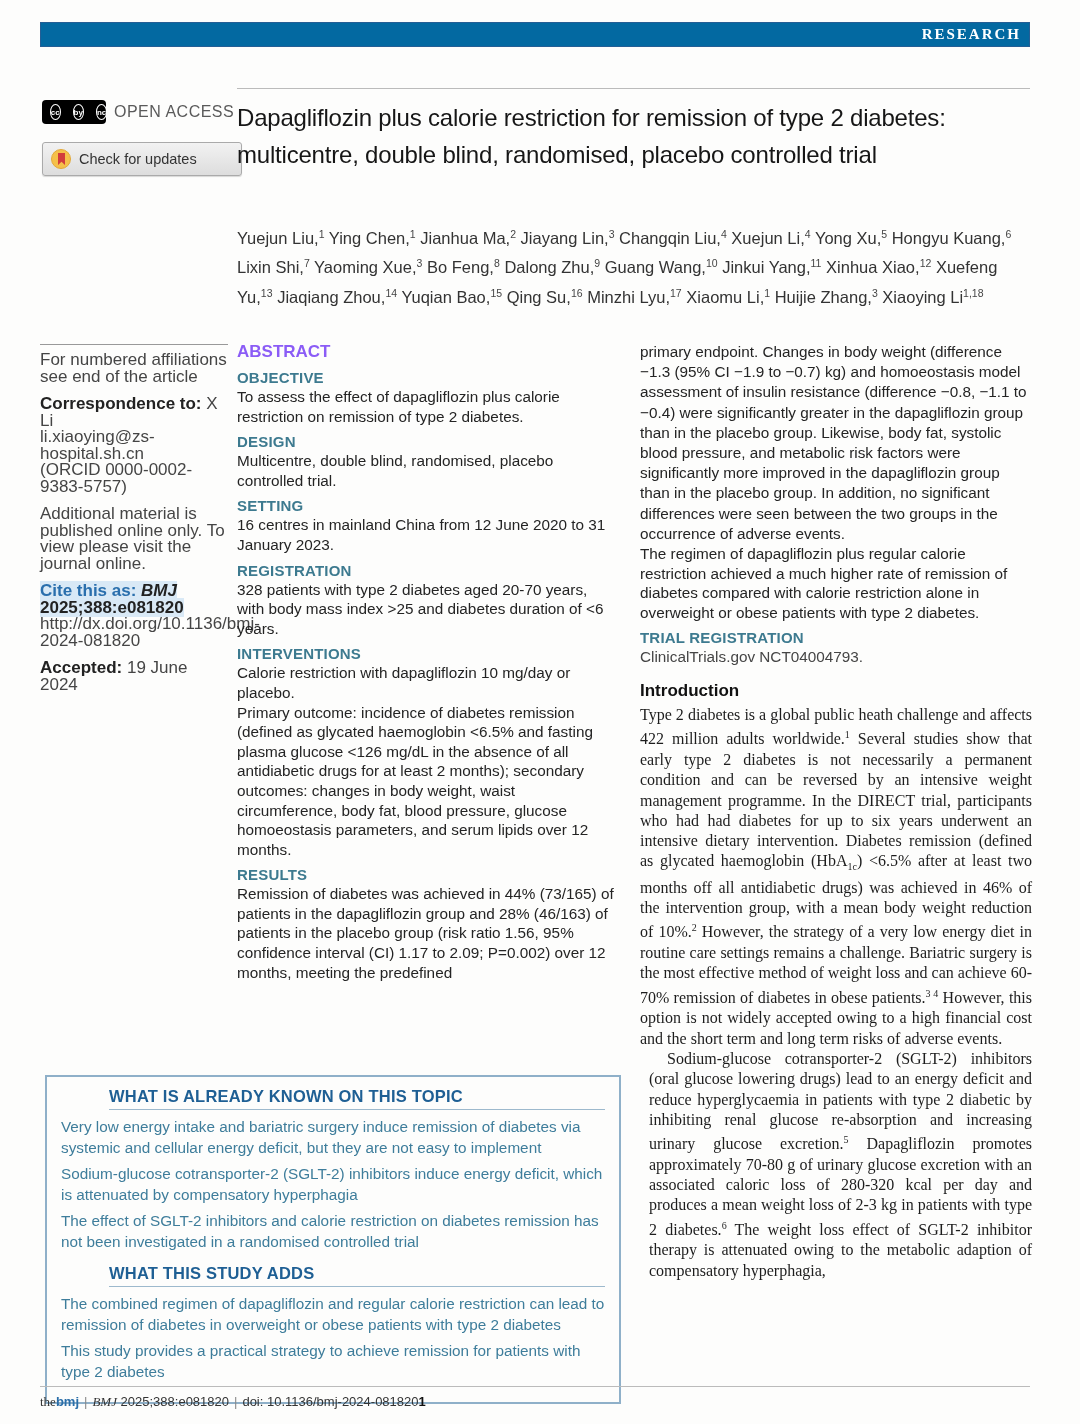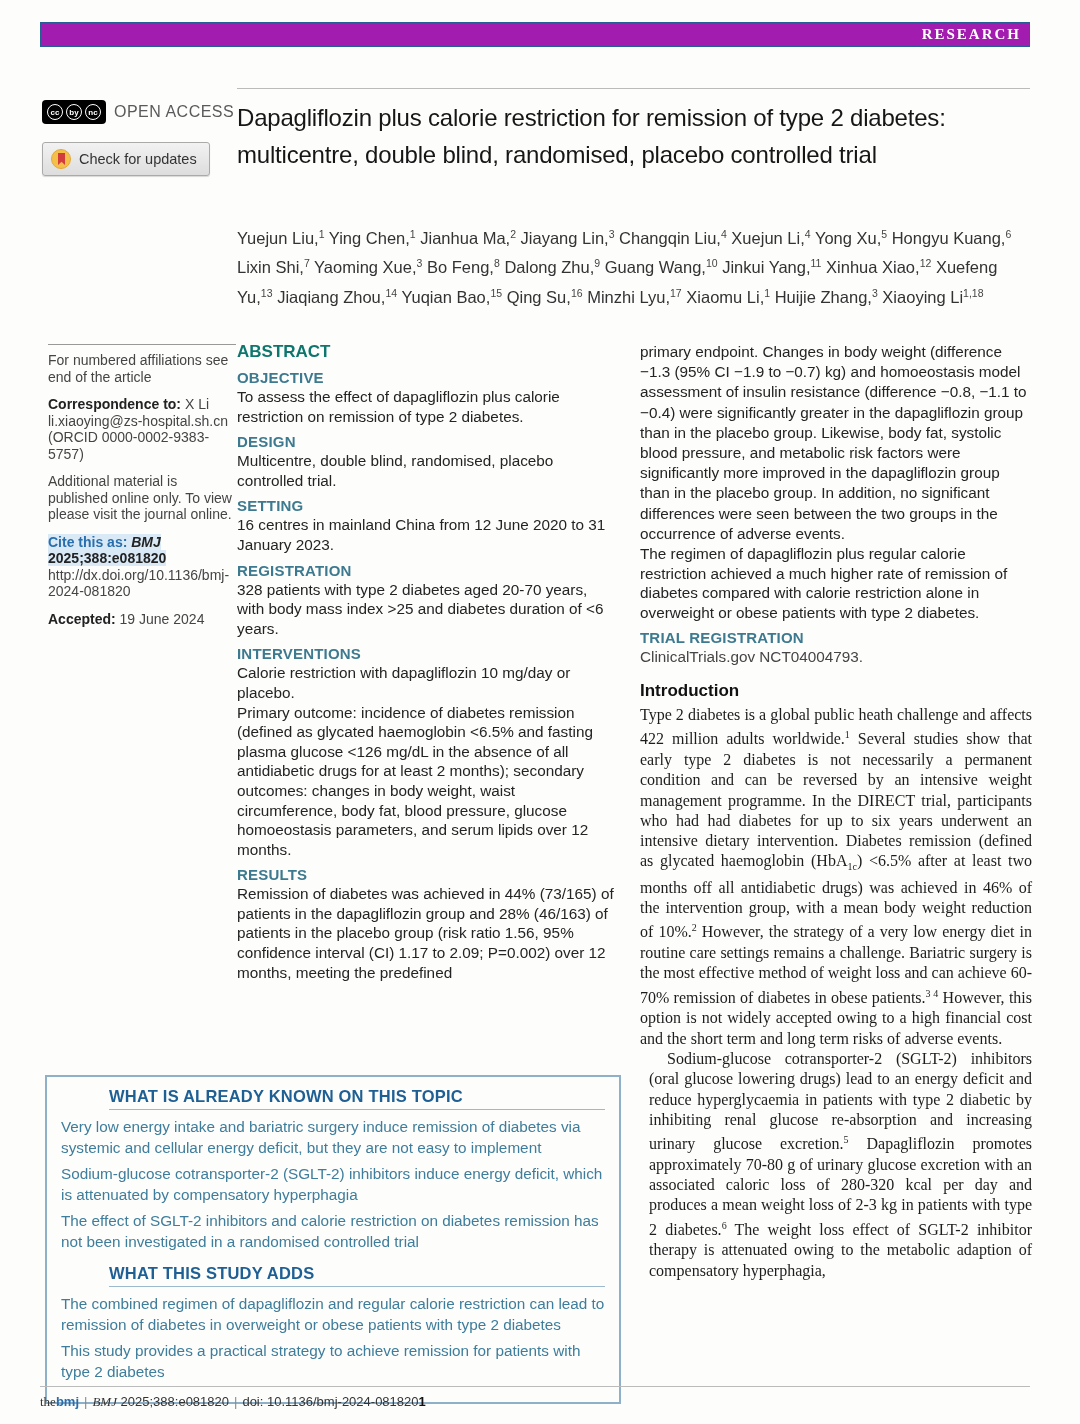--- a/index.html
+++ b/index.html
@@ -2,61 +2,61 @@
 <html><head>
 <meta charset="utf-8">
 <style>
   * { margin:0; padding:0; box-sizing:border-box; }
   html,body { background:#ffffff; }
   body { font-family:"Liberation Sans", sans-serif; color:#222; }
   .page { position:relative; width:1080px; height:1424px; margin:0 auto; background:#fdfdfc; overflow:hidden; }
 
   
   .topbar { position:absolute; left:40px; top:22px; width:990px; height:25px;
-            background:#a21caf; border:1px solid #245e95; display:flex; align-items:center; justify-content:flex-end; }
+            background:#0369a1; border:1px solid #245e95; display:flex; align-items:center; justify-content:flex-end; }
   .topbar span { color:#ffffff; font-family:"Liberation Serif", serif; font-weight:bold;
                  font-size:15px; letter-spacing:2px; padding-right:8px; }
 
   
   .oa-row { position:absolute; left:42px; top:100px; display:flex; align-items:center; gap:8px; }
   .cc-logo { width:64px; height:24px; background:#000; border-radius:4px; display:flex; align-items:center; justify-content:center; gap:3px; }
   .cc-circle { width:16px; height:16px; border:1.5px solid #fff; border-radius:50%; color:#fff;
-               font-size:8px; display:flex; align-items:center; justify-content:center; font-weight:bold; }
+               font-size:8px; display:flex; align-items:center; justify-content:center; font-weight:bold;margin-left:9px; }
   .oa-label { color:#5a5a5a; font-size:16px; letter-spacing:0.5px; }
-  .cfu-btn { position:absolute; left:42px; top:142px; width:168px; height:34px;
+  .cfu-btn { position:absolute; left:42px; top:142px; width:200px; height:34px;
              background:linear-gradient(#f2f2f2,#dddddd); border:1px solid #aaa; border-radius:3px;
              display:flex; align-items:center; gap:8px; padding-left:8px; cursor:pointer;
              box-shadow:0 1px 1px rgba(0,0,0,0.15); }
   .cfu-icon { width:20px; height:20px; border-radius:50%; background:#f5c04a; position:relative; border:1px solid #e3a93a;}
   .cfu-icon::after { content:""; position:absolute; left:6px; top:3px; width:7px; height:12px; background:#d23c3c;
                      clip-path:polygon(0 0,100% 0,100% 100%,50% 72%,0 100%); }
   .cfu-label { font-size:14.5px; color:#333; }
 
   
   .title-rule { position:absolute; left:237px; top:88px; width:793px; height:1px; background:#bbb; }
   h1.title { position:absolute; left:237px; top:99px; width:780px; font-size:24px; line-height:37px;
              font-weight:500; color:#161616; letter-spacing:-0.2px; }
   .authors { position:absolute; left:237px; top:221px; width:788px; font-size:16.5px; line-height:25px; color:#333; }
   .authors sup { font-size:10.5px; color:#444; }
 
   
-  .sidebar { position:absolute; left:48px; top:344px; width:188px; border-top:1px solid #999; padding-top:7px;
-             font-size:14px; line-height:16.5px; color:#454545; }
+  .sidebar { position:absolute; left:40px; top:344px; width:188px; border-top:1px solid #999; padding-top:7px;
+             font-size:17px; line-height:16.5px; color:#454545; }
   .sidebar p { margin-bottom:11px; }
   .sidebar b { color:#222; }
   .cite-line { background:#d9e9f6; }
   .cite-label { color:#2a6fad; font-weight:bold; }
   .cite-journal { font-style:italic; font-weight:bold; color:#222; }
   .cite-ref { font-weight:bold; color:#222; }
   a.plain { color:#454545; text-decoration:none; }
 
   
   .col-mid { position:absolute; left:237px; top:342px; width:381px; }
   .col-right { position:absolute; left:640px; top:342px; width:392px; }
-  h2.abs-head { font-size:17px; font-weight:bold; color:#0f766e; margin-bottom:6px; }
+  h2.abs-head { font-size:17px; font-weight:bold; color:#8b5cf6; margin-bottom:6px; }
   .abs-label { font-size:15px; font-weight:bold; color:#3d7a8f; margin-top:7px; margin-bottom:1px; letter-spacing:0.2px; }
   .abs-text { font-size:15.3px; line-height:19.6px; color:#242424; }
   .cont-text { font-size:15.3px; line-height:20.2px; color:#242424; }
 
   .intro-head { font-size:17px; font-weight:bold; color:#111; margin-top:14px; margin-bottom:4px; }
   .intro-para { font-family:"Liberation Serif", serif; font-size:16px; line-height:20.3px; color:#1d1d1d;
                 text-align:justify; }
   .intro-para.indent { text-indent:18px;margin-left:9px; }
   .intro-para sup { font-size:10px; }
   .intro-para sub { font-size:10px; }

